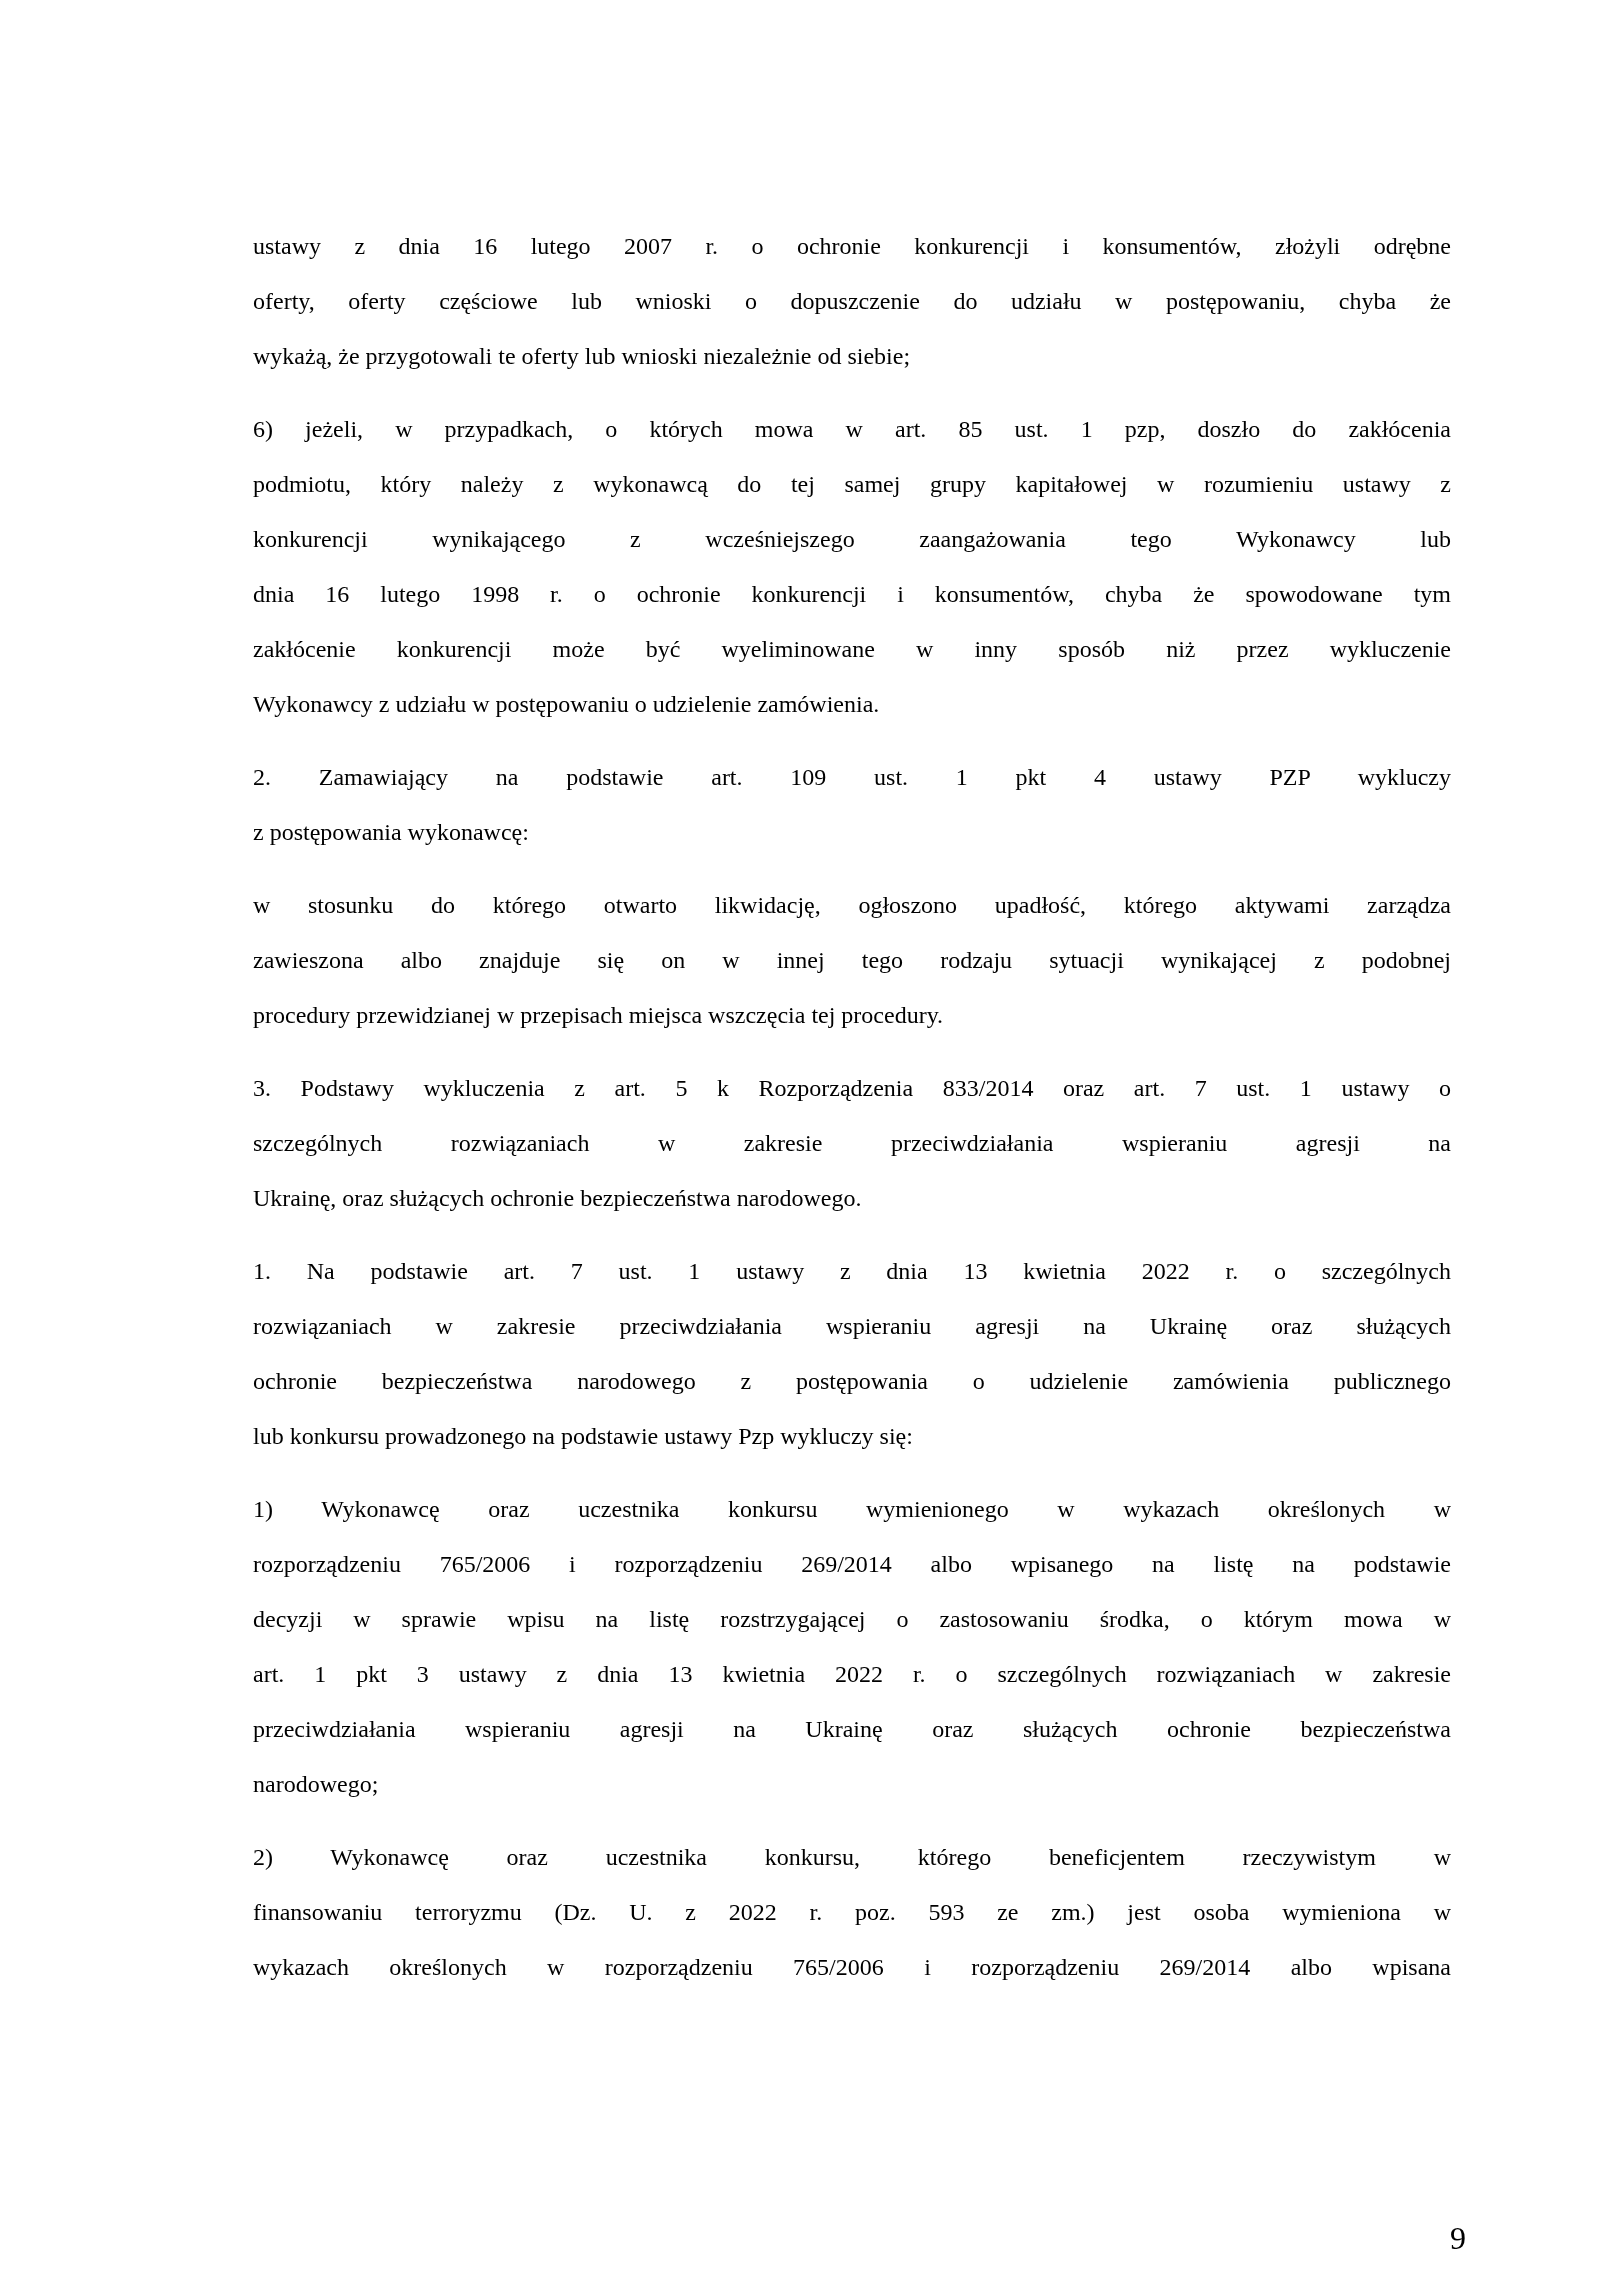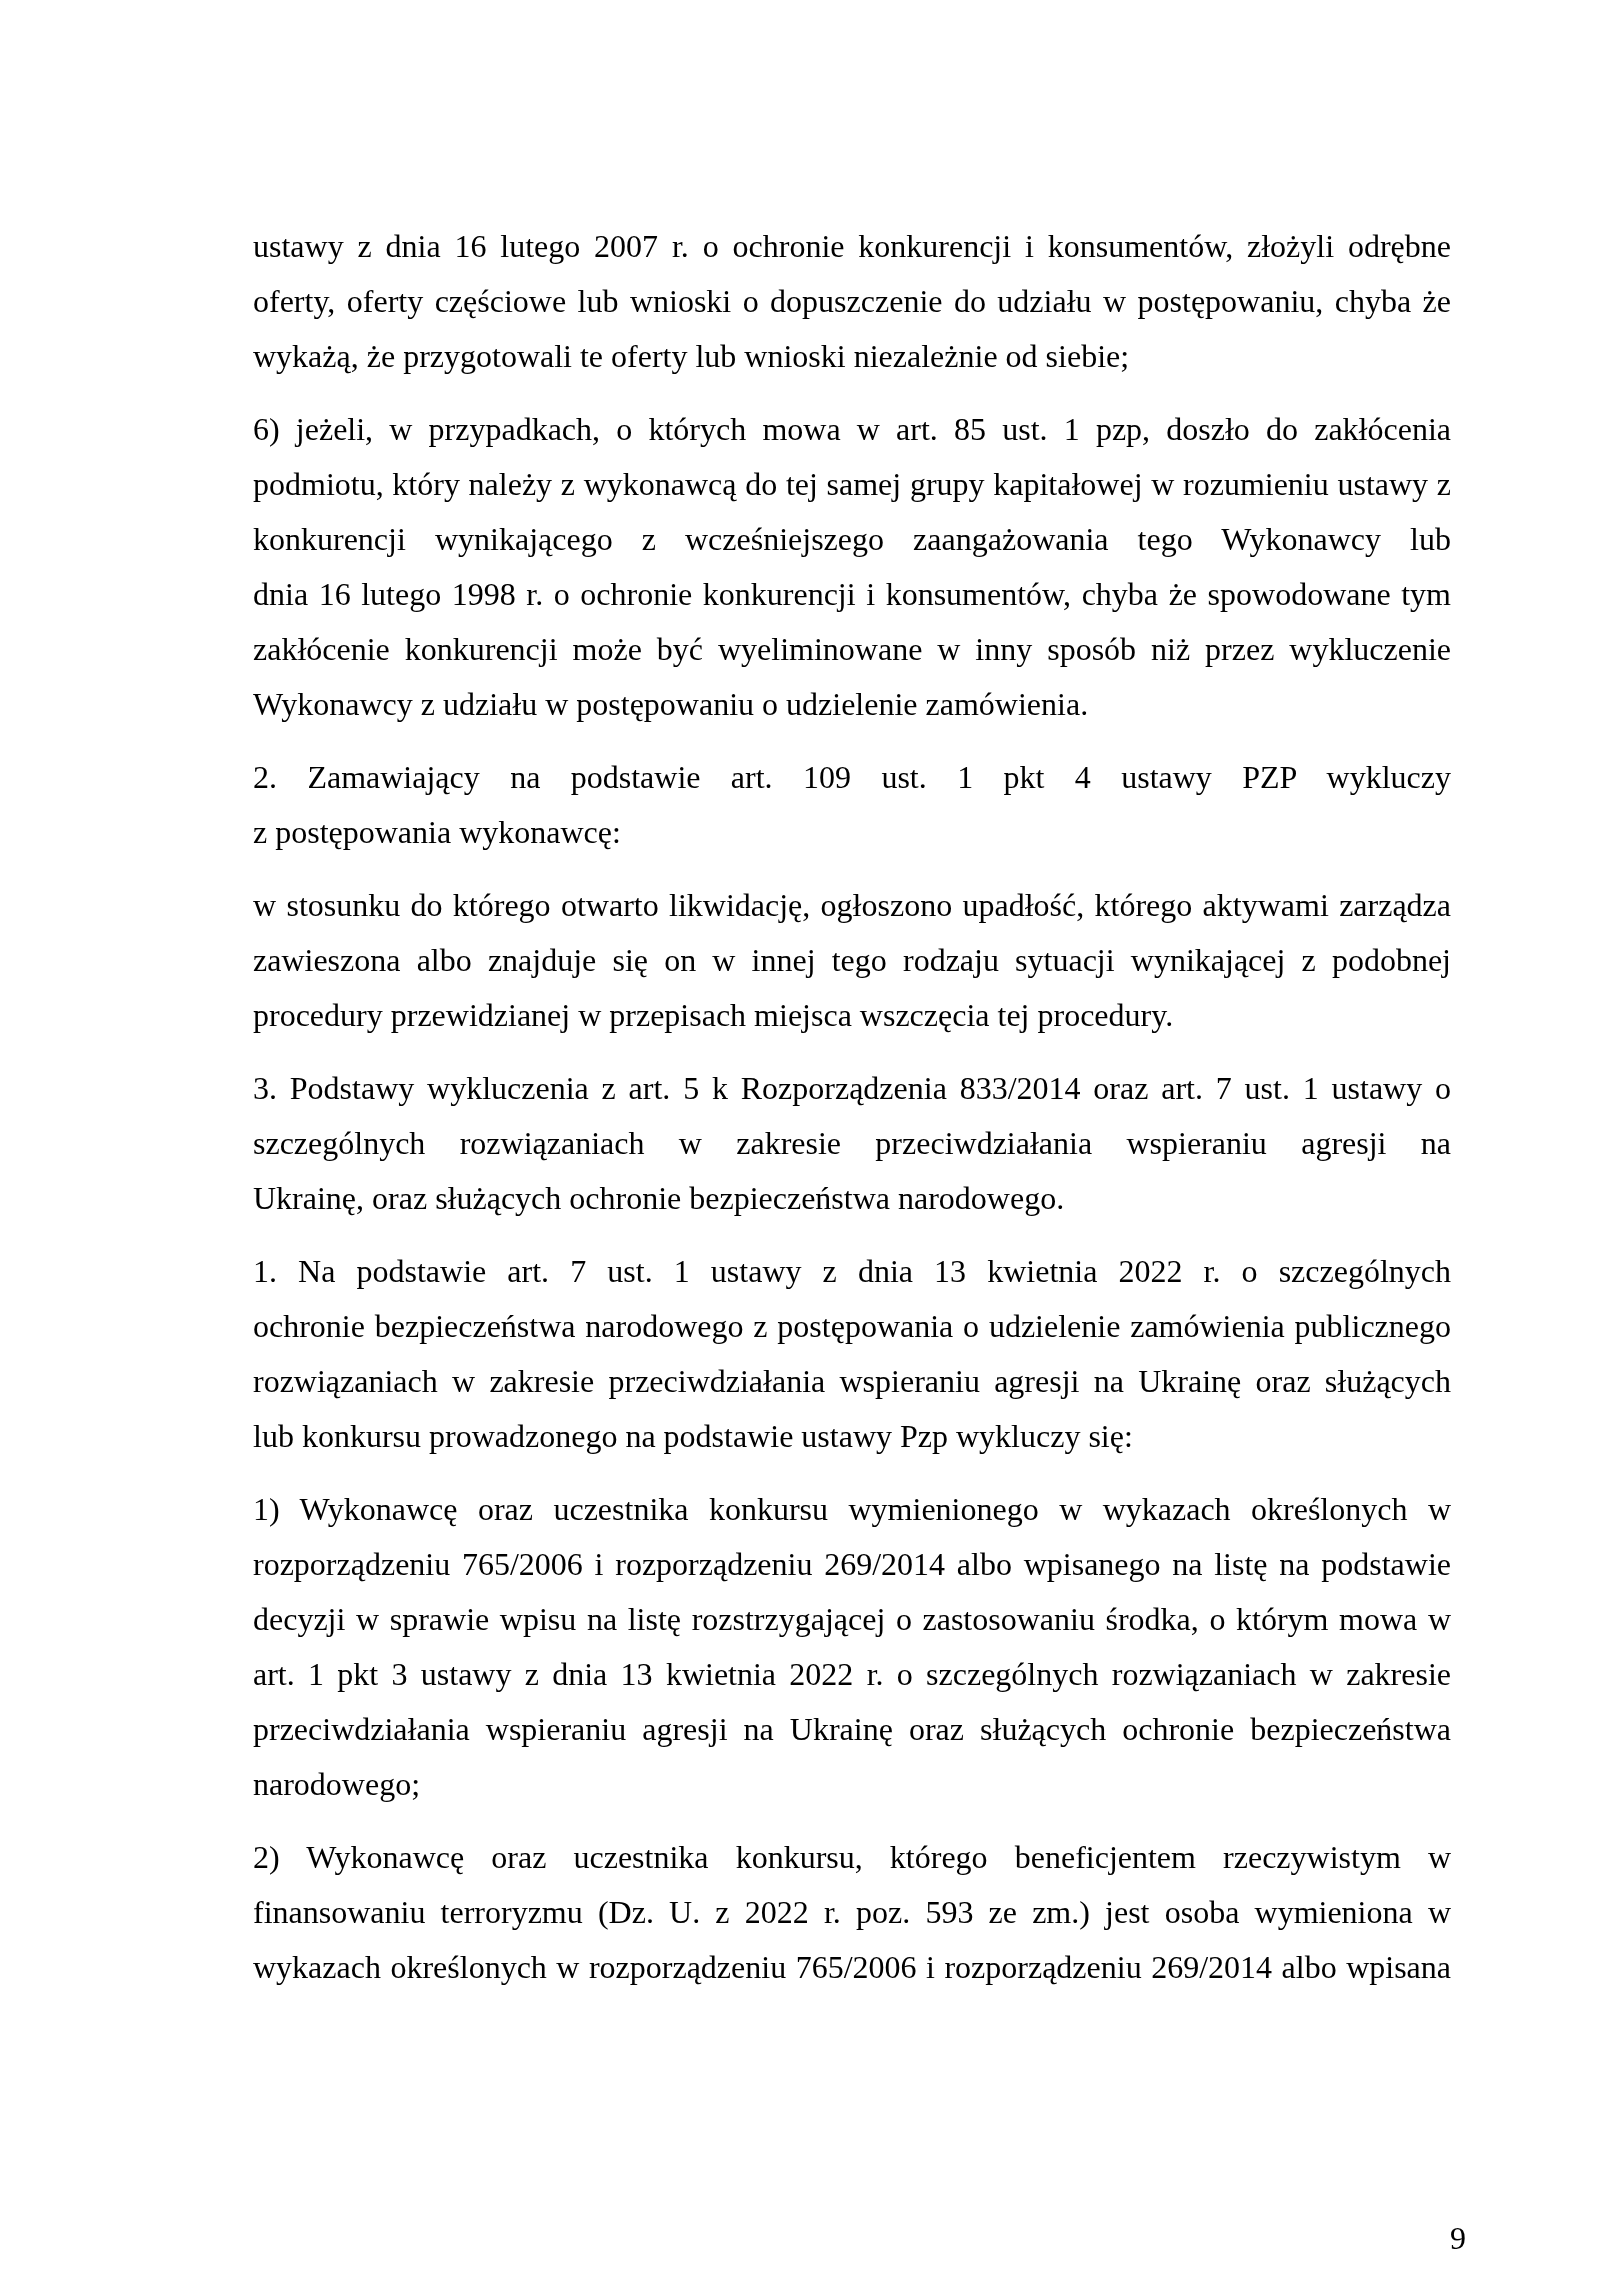--- a/index.html
+++ b/index.html
@@ -23,21 +23,21 @@
     background: #ffffff;
   }
   .body-text {
     position: absolute;
     left: 253px;
     top: 219px;
     width: 1213px;
   }
   .para {
     margin: 0 15px 18px 0;
-    font-size: 32px;
+    font-size: 24px;
     line-height: 55px;
     text-align: justify;
     text-align-last: left;
     hyphens: none;
   }
   .para.bold {
     font-weight: normal;
   }
   .line {
     display: block;
@@ -92,22 +92,22 @@
     </p>
 
     <p class="para bold">
       <span class="line">3. Podstawy wykluczenia z art. 5 k Rozporządzenia 833/2014 oraz art. 7 ust. 1 ustawy o</span>
       <span class="line">szczególnych rozwiązaniach w zakresie przeciwdziałania wspieraniu agresji na</span>
       <span class="line last">Ukrainę, oraz służących ochronie bezpieczeństwa narodowego.</span>
     </p>
 
     <p class="para">
       <span class="line">1. Na podstawie art. 7 ust. 1 ustawy z dnia 13 kwietnia 2022 r. o szczególnych</span>
+      <span class="line">rozwiązaniach w zakresie przeciwdziałania wspieraniu agresji na Ukrainę oraz służących</span>
       <span class="line">ochronie bezpieczeństwa narodowego z postępowania o udzielenie zamówienia publicznego</span>
-      <span class="line">rozwiązaniach w zakresie przeciwdziałania wspieraniu agresji na Ukrainę oraz służących</span>
       <span class="line last">lub konkursu prowadzonego na podstawie ustawy Pzp wykluczy się:</span>
     </p>
 
     <p class="para">
       <span class="line">1) Wykonawcę oraz uczestnika konkursu wymienionego w wykazach określonych w</span>
       <span class="line">rozporządzeniu 765/2006 i rozporządzeniu 269/2014 albo wpisanego na listę na podstawie</span>
       <span class="line">decyzji w sprawie wpisu na listę rozstrzygającej o zastosowaniu środka, o którym mowa w</span>
       <span class="line">art. 1 pkt 3 ustawy z dnia 13 kwietnia 2022 r. o szczególnych rozwiązaniach w zakresie</span>
       <span class="line">przeciwdziałania wspieraniu agresji na Ukrainę oraz służących ochronie bezpieczeństwa</span>
       <span class="line last">narodowego;</span>

